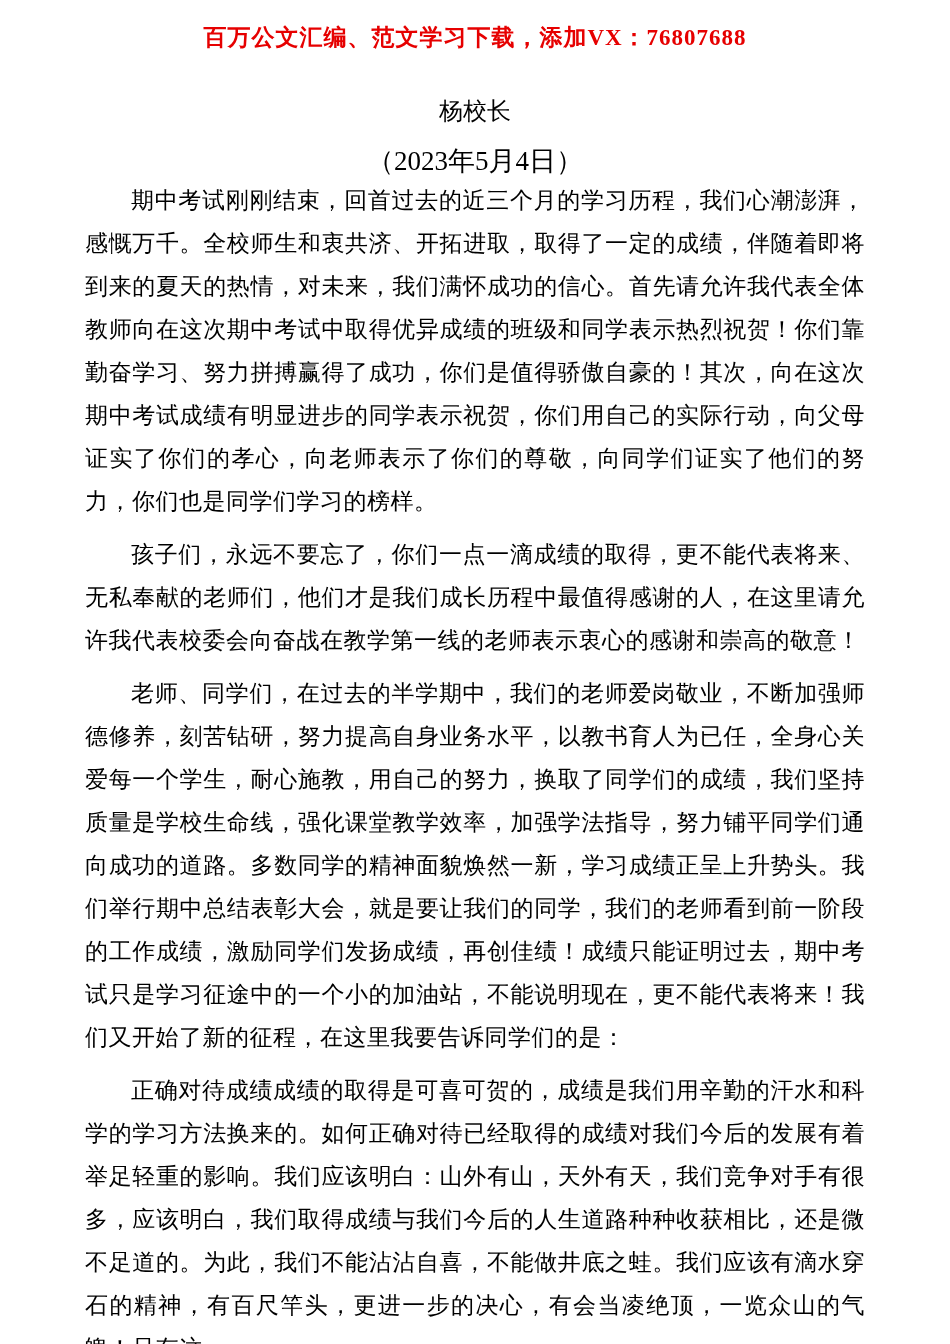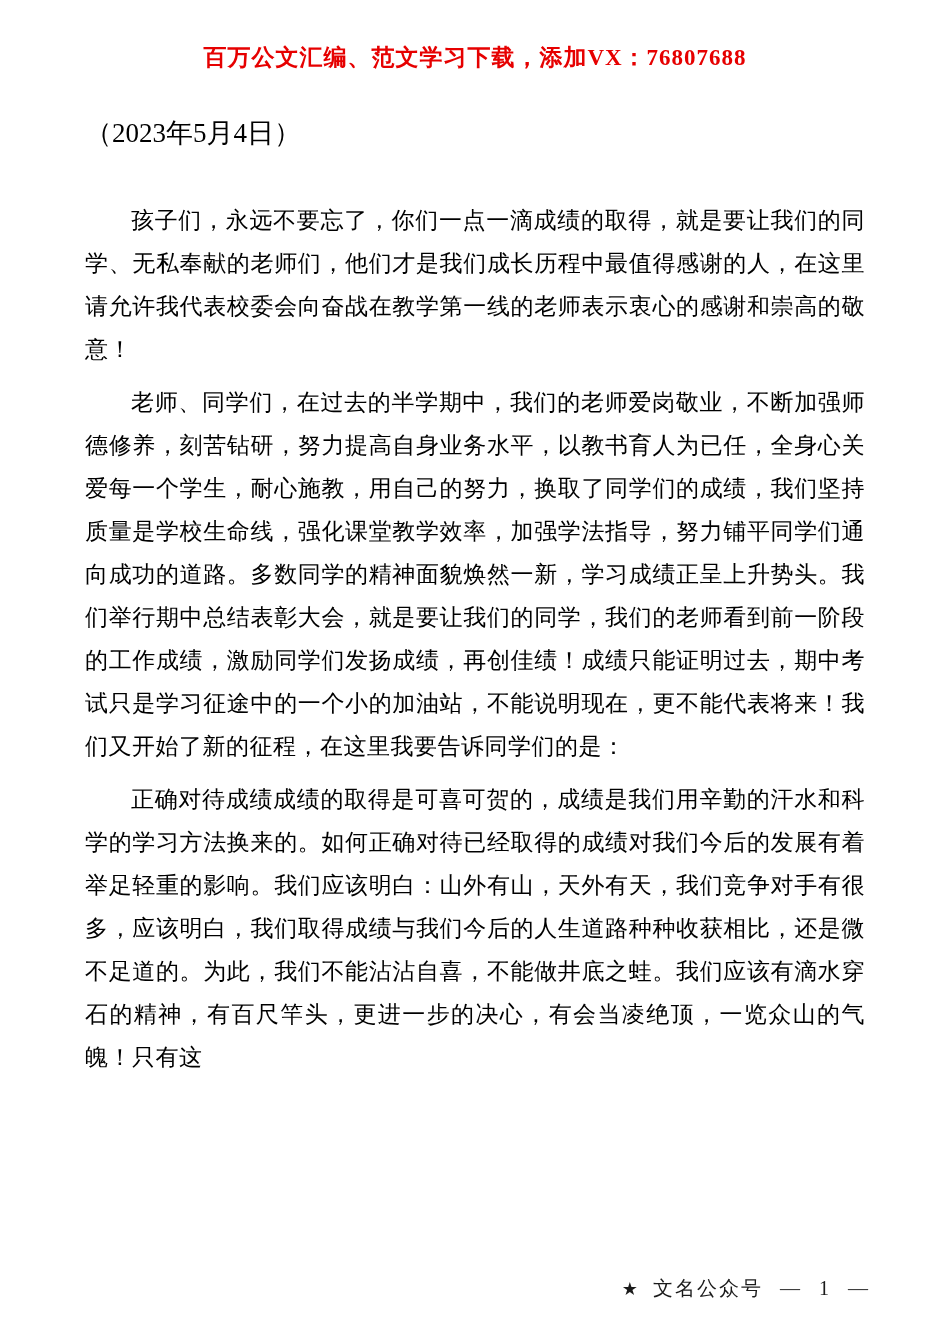--- a/index.html
+++ b/index.html
@@ -7,21 +7,21 @@
     padding: 0;
     background: #ffffff;
   }
   .page {
     position: relative;
     width: 950px;
     height: 1344px;
     margin: 0 auto;
     background: #ffffff;
     box-sizing: border-box;
-    padding: 42px 85px 0 85px;
+    padding: 22px 85px 0 85px;
     font-family: "Liberation Serif", "DejaVu Serif", serif;
     color: #000000;
     overflow: hidden;
   }
   .header-notice {
     text-align: center;
     color: #e60000;
     font-size: 23px;
     font-weight: bold;
     letter-spacing: 1px;
@@ -33,22 +33,22 @@
     font-weight: bold;
     letter-spacing: 1px;
     margin-bottom: 14px;
   }
   .doc-author {
     text-align: center;
     font-size: 24px;
     margin-bottom: 16px;
   }
   .doc-date {
+    text-align: center;
     font-size: 27px;
-    margin-bottom: 48px;
   }
   .doc-body {
     font-size: 23px;
     line-height: 43px;
     text-align: justify;
     letter-spacing: 0.5px;
   }
   .doc-body p {
     margin: 0 0 10px 0;
     text-indent: 2em;
@@ -78,30 +78,25 @@
   }
 </style>
 </head>
 <body>
 
 <div class="page">
 
   <div class="header-notice">百万公文汇编、范文学习下载，添加VX：76807688</div>
 
 
+  <div class="doc-author">杨校长</div>
 
   <div class="doc-date">（2023年5月4日）</div>
 
   <div class="doc-body">
-    <p>孩子们，永远不要忘了，你们一点一滴成绩的取得，就是要让我们的同学、无私奉献的老师们，他们才是我们成长历程中最值得感谢的人，在这里请允许我代表校委会向奋战在教学第一线的老师表示衷心的感谢和崇高的敬意！</p>
+    <p>期中考试刚刚结束，回首过去的近三个月的学习历程，我们心潮澎湃，感慨万千。全校师生和衷共济、开拓进取，取得了一定的成绩，伴随着即将到来的夏天的热情，对未来，我们满怀成功的信心。首先请允许我代表全体教师向在这次期中考试中取得优异成绩的班级和同学表示热烈祝贺！你们靠勤奋学习、努力拼搏赢得了成功，你们是值得骄傲自豪的！其次，向在这次期中考试成绩有明显进步的同学表示祝贺，你们用自己的实际行动，向父母证实了你们的孝心，向老师表示了你们的尊敬，向同学们证实了他们的努力，你们也是同学们学习的榜样。</p>
+    <p>孩子们，永远不要忘了，你们一点一滴成绩的取得，更不能代表将来、无私奉献的老师们，他们才是我们成长历程中最值得感谢的人，在这里请允许我代表校委会向奋战在教学第一线的老师表示衷心的感谢和崇高的敬意！</p>
     <p>老师、同学们，在过去的半学期中，我们的老师爱岗敬业，不断加强师德修养，刻苦钻研，努力提高自身业务水平，以教书育人为已任，全身心关爱每一个学生，耐心施教，用自己的努力，换取了同学们的成绩，我们坚持质量是学校生命线，强化课堂教学效率，加强学法指导，努力铺平同学们通向成功的道路。多数同学的精神面貌焕然一新，学习成绩正呈上升势头。我们举行期中总结表彰大会，就是要让我们的同学，我们的老师看到前一阶段的工作成绩，激励同学们发扬成绩，再创佳绩！成绩只能证明过去，期中考试只是学习征途中的一个小的加油站，不能说明现在，更不能代表将来！我们又开始了新的征程，在这里我要告诉同学们的是：</p>
     <p>正确对待成绩成绩的取得是可喜可贺的，成绩是我们用辛勤的汗水和科学的学习方法换来的。如何正确对待已经取得的成绩对我们今后的发展有着举足轻重的影响。我们应该明白：山外有山，天外有天，我们竞争对手有很多，应该明白，我们取得成绩与我们今后的人生道路种种收获相比，还是微不足道的。为此，我们不能沾沾自喜，不能做井底之蛙。我们应该有滴水穿石的精神，有百尺竿头，更进一步的决心，有会当凌绝顶，一览众山的气魄！只有这</p>
   </div>
 
-  <div class="page-footer">
-    <span class="star">★</span>
-    <span class="footer-label">文名公众号</span>
-    <span class="dash">—</span>
-    <span class="page-num">1</span>
-    <span class="dash">—</span>
-  </div>
 
 </div>
 
 </body></html>

